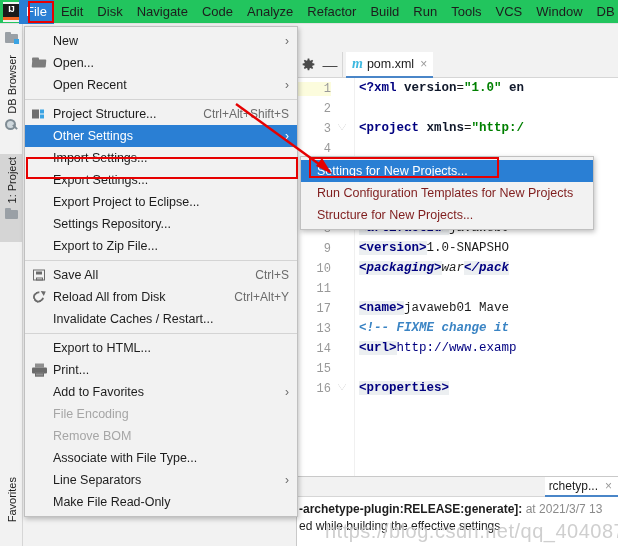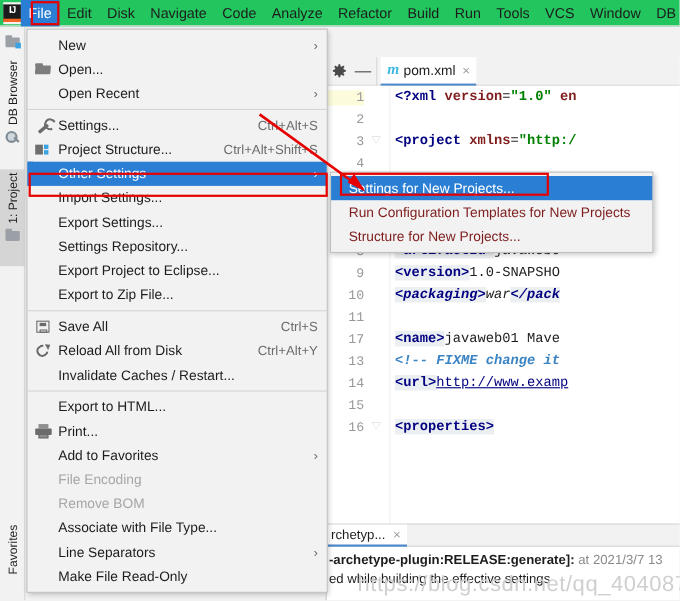--- a/index.html
+++ b/index.html
@@ -211,45 +211,46 @@
   .fold.tri .box:after { display: none; }
 
   .code {
     position: absolute; left: 62px; top: 0;
     font-family: "Liberation Mono", monospace;
     font-size: 12.5px;
     white-space: pre;
     line-height: 13px;
   }
   .code .tag { color: #000080; font-weight: bold; }
-  .code .attr { color: #7f1d1d; font-weight: bold; }
+  .code .attr { color: #0f172a; font-weight: bold; }
   .code .val { color: #008000; font-weight: bold; }
   .code .txt { color: #1d1d1d; }
   .code .pi  { color: #000080; font-weight: bold; }
   .code .cmt { color: #3a84c4; font-style: italic; font-weight: bold; }
-  .code .lnk { color: #000080; text-decoration: underline; }
+  .code .lnk { color: #000080; }
   .code .hlbg { background: #eceff1; }
 
   .gutter-edge {
     position: absolute; left: 57px; top: 0; width: 1px; height: 398px;
     background: #f0f0f0;
   }
 
   
   .bottom-panel {
     position: absolute; left: 296px; top: 476px;
     width: 322px; height: 70px;
     background: #ffffff;
     border-left: 1px solid #c9c9c9;
     border-top: 1px solid #c9c9c9;
   }
   .bp-tabs {
     height: 20px; display: flex; align-items: center;
     background: #f2f2f2;
     border-bottom: 1px solid #d6d6d6;
+    justify-content: flex-end;
   }
   .bp-tab {
     height: 20px; padding: 0 6px 0 4px;
     display: flex; align-items: center; gap: 5px;
     background: #ffffff;
     border-bottom: 2px solid #4a86c8;
     font-size: 12px;
   }
   .bp-body { padding: 4px 0 0 2px; font-size: 12px; position: relative; }
   .bp-line { white-space: nowrap; line-height: 17px; }
@@ -595,25 +596,20 @@
     </div>
 
     <div class="mi">
       <span class="label">Open Recent</span>
       <span class="arrow">›</span>
     </div>
 
 
     <div class="msep"></div>
 
-    <div class="mi">
-      <span class="mi-ico ico-wrench"></span>
-      <span class="label">Settings...</span>
-      <span class="accel">Ctrl+Alt+S</span>
-    </div>
 
     <div class="mi">
       <span class="mi-ico ico-projstruct">
           <span class="a"></span>
           <span class="b"></span>
           <span class="c"></span>
         </span>
       <span class="label">Project Structure...</span>
       <span class="accel">Ctrl+Alt+Shift+S</span>
     </div>
@@ -626,25 +622,25 @@
 
     <div class="mi">
       <span class="label">Import Settings...</span>
     </div>
 
     <div class="mi">
       <span class="label">Export Settings...</span>
     </div>
 
     <div class="mi">
+      <span class="label">Export Project to Eclipse...</span>
+    </div>
+
+    <div class="mi">
       <span class="label">Settings Repository...</span>
-    </div>
-
-    <div class="mi">
-      <span class="label">Export Project to Eclipse...</span>
     </div>
 
     <div class="mi">
       <span class="label">Export to Zip File...</span>
     </div>
 
     <div class="msep"></div>
 
     <div class="mi">
       <span class="mi-ico ico-save">

